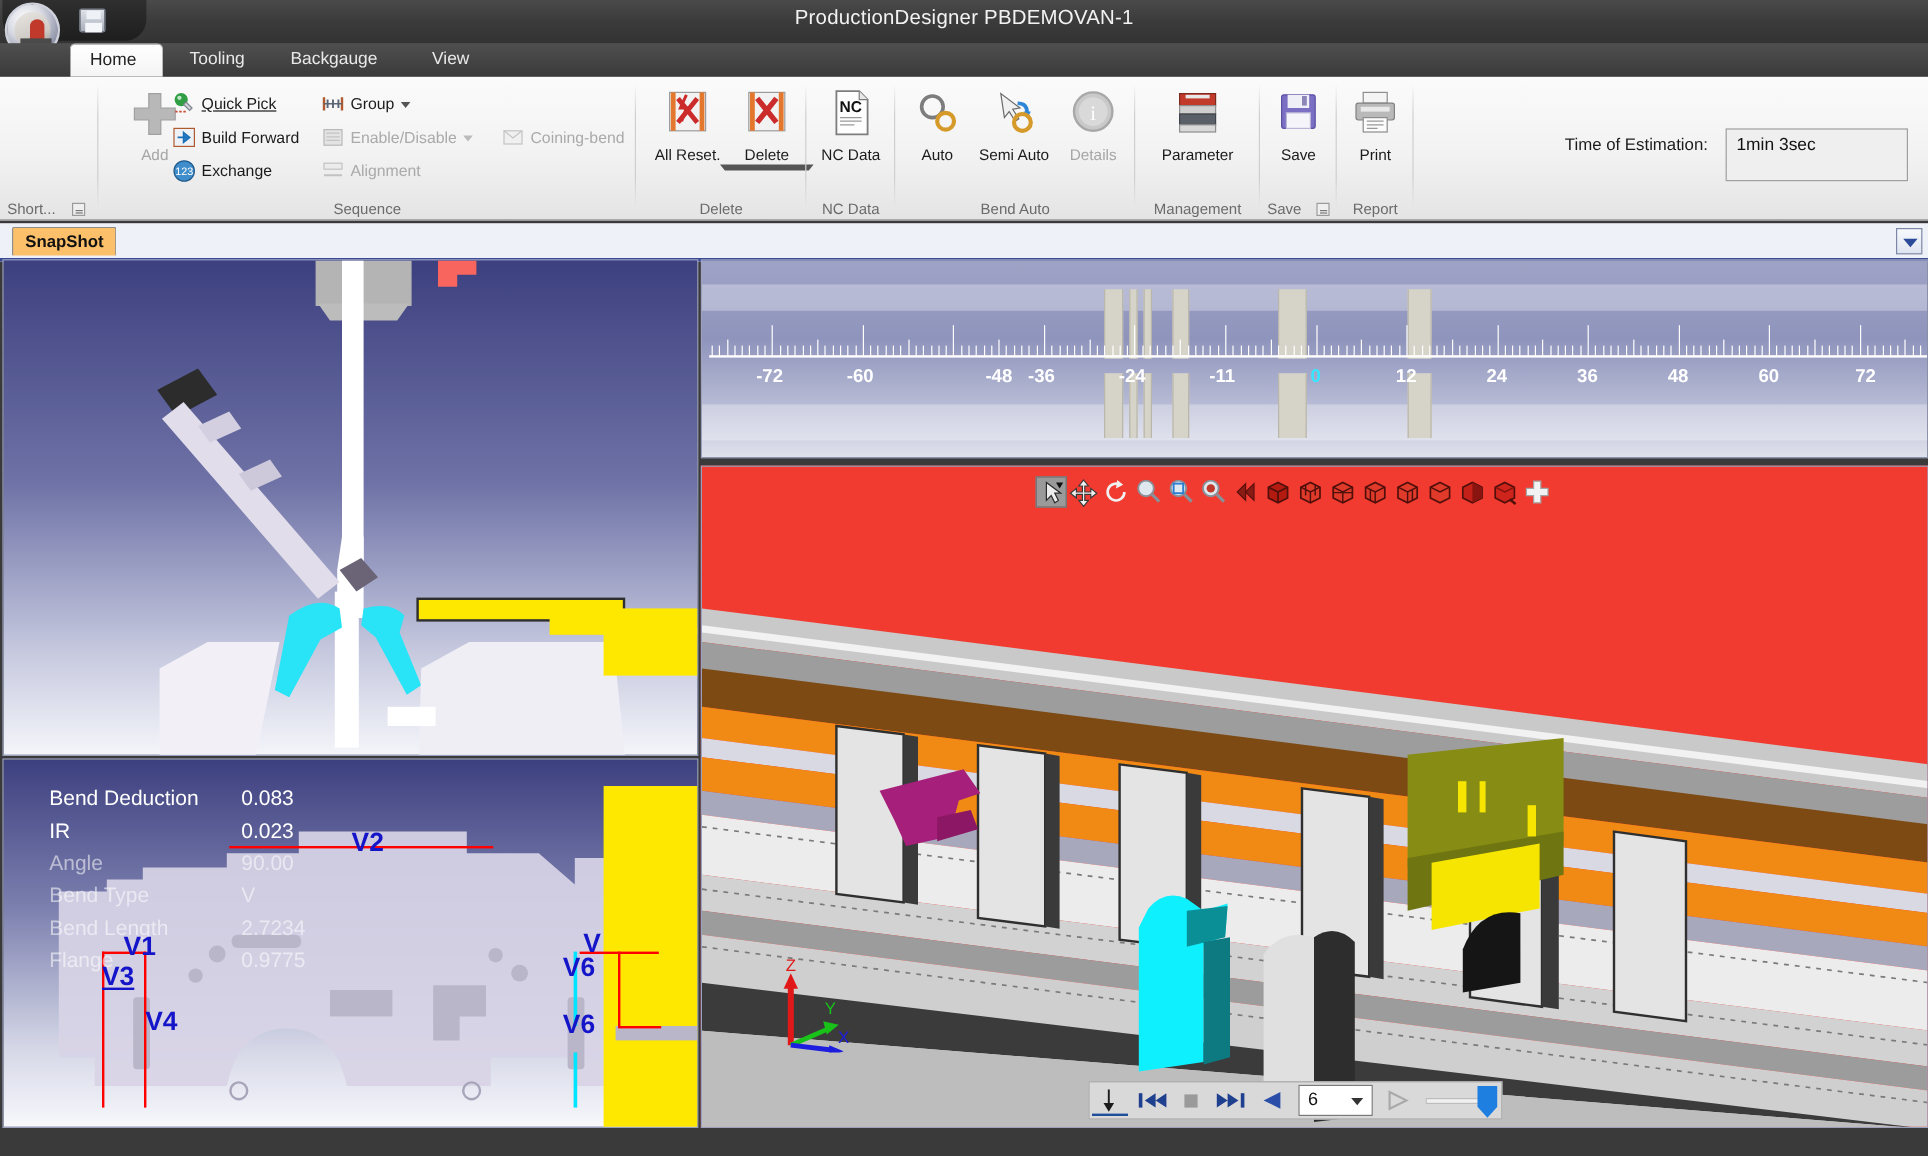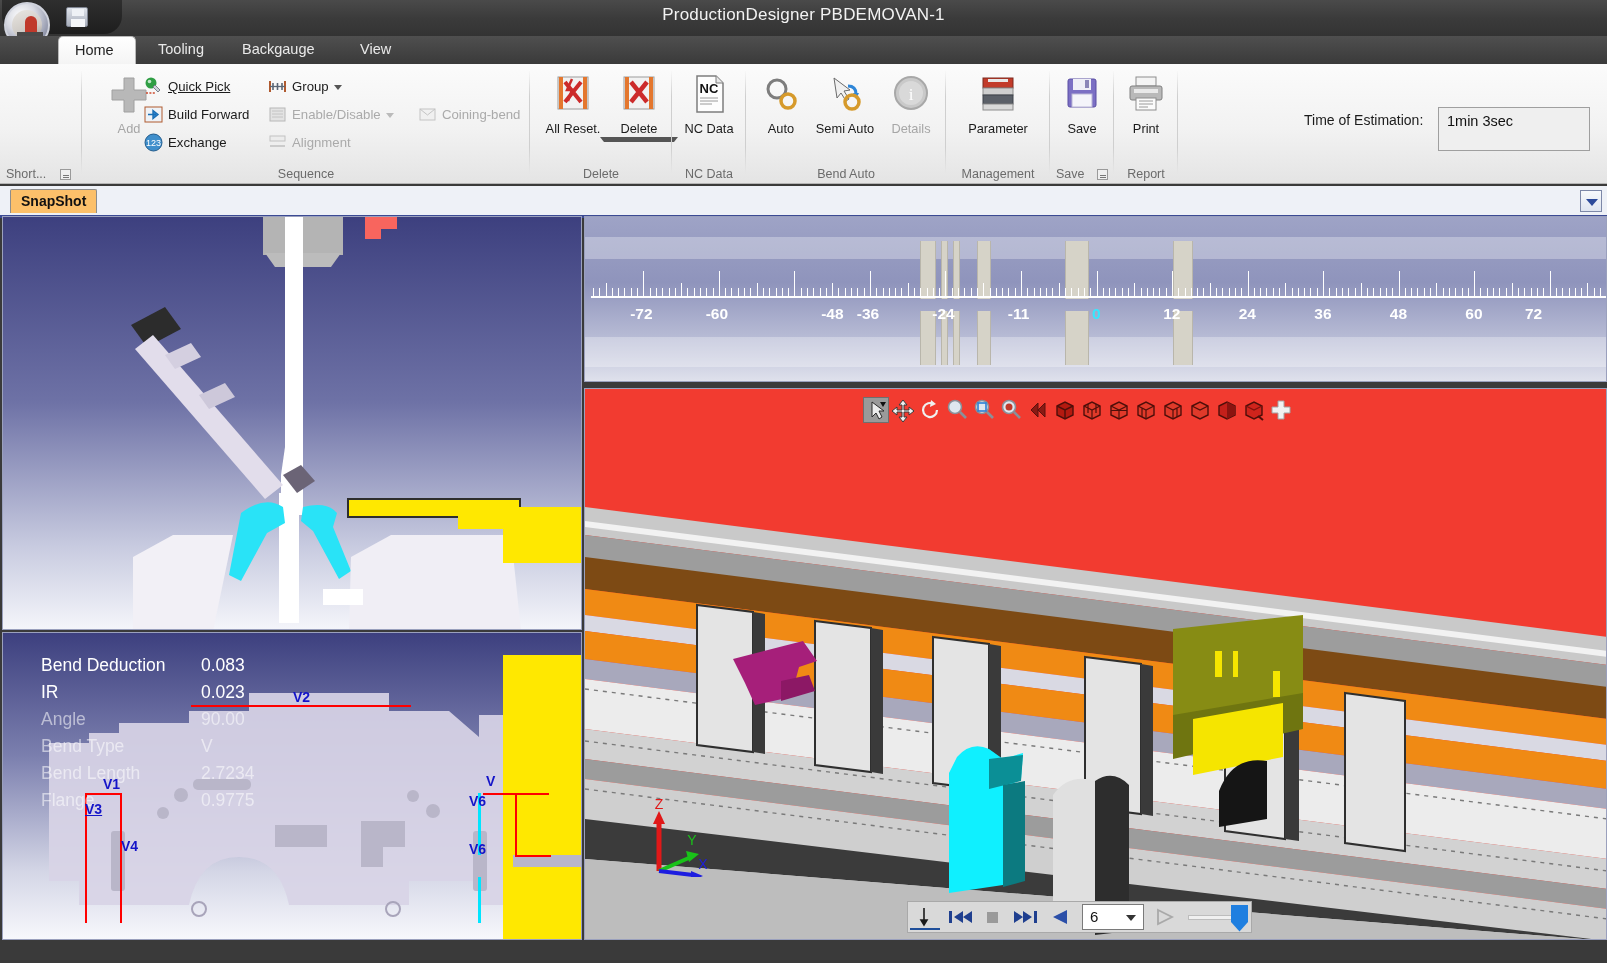--- a/index.html
+++ b/index.html
@@ -119,21 +119,21 @@
   .lpflat{
     position:absolute; left:2px; top:632px; width:580px; height:308px;
     background:linear-gradient(180deg,#3d407f 0%,#7b7fae 40%,#d4d6e6 78%,#f7f8fc 100%);
     border:1px solid #9aa0bd; overflow:hidden;
   }
   .infotbl{ position:absolute; left:38px; top:22px; color:#fff; font-size:17.5px; z-index:6;}
   .infotbl .row{ height:27px; }
   .infotbl .k{ display:inline-block; width:160px; }
   .infotbl .v{ display:inline-block; }
   .infotbl .row.fade{ color:rgba(255,255,255,.55); }
-  .bendlbl{ position:absolute; color:#1414c8; font-weight:bold; font-size:14px; z-index:7;}
+  .bendlbl{ position:absolute; color:#1414c8; font-weight:bold; font-size:22px; z-index:7;}
   .bendline-r{ position:absolute; background:#ff0000; z-index:5;}
   .bendline-c{ position:absolute; background:#00e5ff; z-index:5;}
 
   
   .ruler{
     position:absolute; left:584px; top:216px; width:1023px; height:166px;
     background:linear-gradient(180deg,#9ea3c6 0%,#8f94bc 40%,#b9bdd6 75%,#dfe1ec 100%);
     border:1px solid #9aa0bd; overflow:hidden;
   }
   .rul-band{position:absolute;left:0;width:100%;background:rgba(255,255,255,.30);}
@@ -689,21 +689,21 @@
       <div class="ticklbl" style="left: 196.2px; top: 88px; margin-left: 40px;">-48</div>
       <div class="ticklbl" style="left: 271.725px; top: 88px;">-36</div>
       <div class="ticklbl" style="left: 347.25px; top: 88px;">-24</div>
       <div class="ticklbl" style="left: 422.775px; top: 88px;">-11</div>
       <div class="ticklbl zero" style="left: 507.1px; top: 88px;">0</div>
       <div class="ticklbl" style="left: 578.225px; top: 88px;">12</div>
       <div class="ticklbl" style="left: 653.75px; top: 88px;">24</div>
       <div class="ticklbl" style="left: 729.275px; top: 88px;">36</div>
       <div class="ticklbl" style="left: 804.8px; top: 88px;">48</div>
       <div class="ticklbl" style="left: 880.325px; top: 88px;">60</div>
-      <div class="ticklbl" style="left: 940px; top: 88px;">72</div>
+      <div class="ticklbl" style="left: 961px; top: 88px;">72</div>
     </div>
 </div>
 
 <div class="main3d">
   <svg width="1023" height="552" viewBox="0 0 1023 552" style="position:absolute;left:0;top:0;">
 
     <polygon points="0,0 1023,0 1023,250 0,120" fill="#f23b30"></polygon>
 
     <polygon points="0,118 1023,248 1023,276 0,146" fill="#c9c9c9"></polygon>
     <polygon points="0,132 1023,262 1023,268 0,138" fill="#f2f2f2"></polygon>

